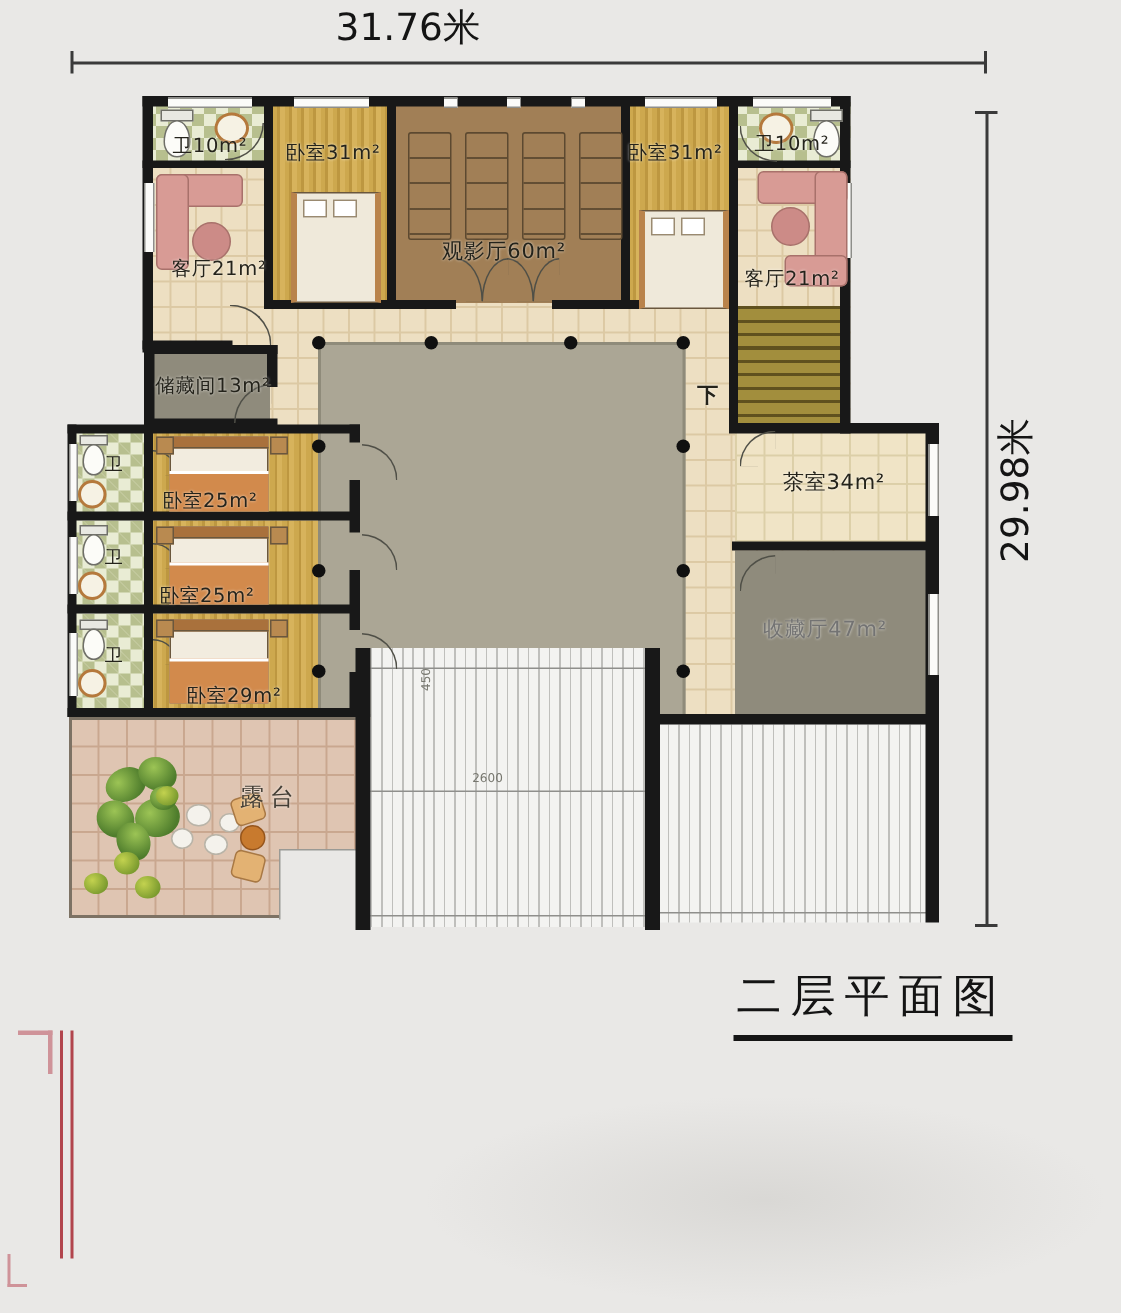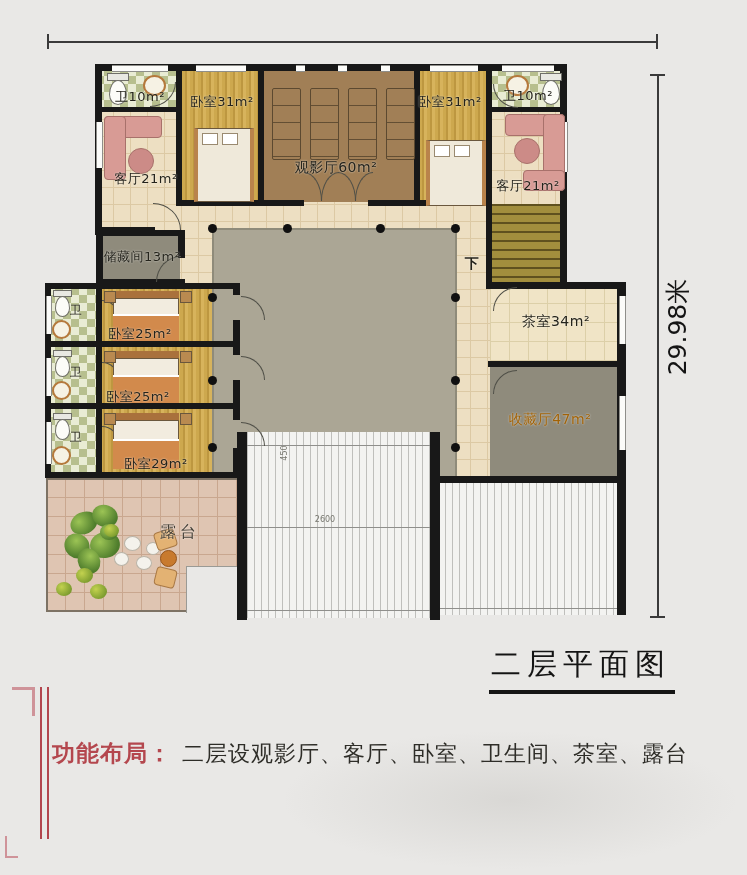--- a/index.html
+++ b/index.html
@@ -62,20 +62,21 @@
   .d-line .red{color:#b4474e;font-weight:bold;font-size:23px;margin-right:10px;}
   .tiny{position:absolute;font-size:8px;color:#77776f;transform:translate(-50%,-50%);}
   .wm{position:absolute;left:280px;top:730px;width:460px;height:140px;pointer-events:none;
       background:radial-gradient(ellipse at center,rgba(160,158,152,.22),rgba(160,158,152,0) 70%);}
 </style>
 </head>
 <body>
 
 <div class="canvas">
 
+  <div class="dimlab" style="left:272px;top:18px;">31.76米</div>
   <div class="dimline" style="left:48px;top:41px;width:610px;height:2px;"></div>
   <div class="dimline" style="left:47px;top:34px;width:2px;height:15px;"></div>
   <div class="dimline" style="left:656px;top:34px;width:2px;height:15px;"></div>
 
   <div class="dimlab" style="left:677px;top:327px;transform:translate(-50%,-50%) rotate(-90deg);">29.98米</div>
   <div class="dimline" style="left:657px;top:75px;width:2px;height:543px;"></div>
   <div class="dimline" style="left:650px;top:74px;width:15px;height:2px;"></div>
   <div class="dimline" style="left:650px;top:616px;width:15px;height:2px;"></div>
 
   <div class="abs tile" style="left:96px;top:68px;width:471px;height:412px;"></div>
@@ -277,30 +278,27 @@
   <div class="lab" style="left:146px;top:179px;">客厅21m²</div>
   <div class="lab" style="left:528px;top:186px;">客厅21m²</div>
   <div class="lab" style="left:142px;top:257px;">储藏间13m²</div>
   <div class="lab" style="left:140px;top:334px;">卧室25m²</div>
   <div class="lab" style="left:138px;top:397px;">卧室25m²</div>
   <div class="lab" style="left:156px;top:464px;">卧室29m²</div>
   <div class="lab" style="left:76px;top:310px;font-size:12px;">卫</div>
   <div class="lab" style="left:76px;top:372px;font-size:12px;">卫</div>
   <div class="lab" style="left:76px;top:437px;font-size:12px;">卫</div>
   <div class="lab" style="left:556px;top:322px;font-size:14px;">茶室34m²</div>
-  <div class="lab" style="left:550px;top:420px;font-size:14px;color:#a16207;">收藏厅47m²</div>
+  <div class="lab" style="left:550px;top:420px;font-size:14px;color:#737373;">收藏厅47m²</div>
   <div class="lab" style="left:180px;top:532px;font-size:16px;letter-spacing:4px;color:#433e35;">露台</div>
   <div class="lab" style="left:472px;top:264px;font-size:14px;font-weight:bold;">下</div>
 
   <div class="wm"></div>
 
   <div class="cap">二层平面图</div>
 
   <div class="abs" style="left:12px;top:687px;width:20px;height:26px;border-top:3px solid #cf9399;border-right:3px solid #cf9399;"></div>
   <div class="abs" style="left:40px;top:687px;width:5px;height:152px;border-left:2px solid #b2454d;border-right:2px solid #b2454d;"></div>
   <div class="abs" style="left:5px;top:836px;width:11px;height:20px;border-left:2px solid #cf9399;border-bottom:2px solid #cf9399;"></div>
 
 
-  <div class="d-line" style="top:738px;">
-    <span class="red">功能布局：</span><span>二层设观影厅、客厅、卧室、卫生间、茶室、露台</span>
-  </div>
 
 </div>
 
 </body></html>

